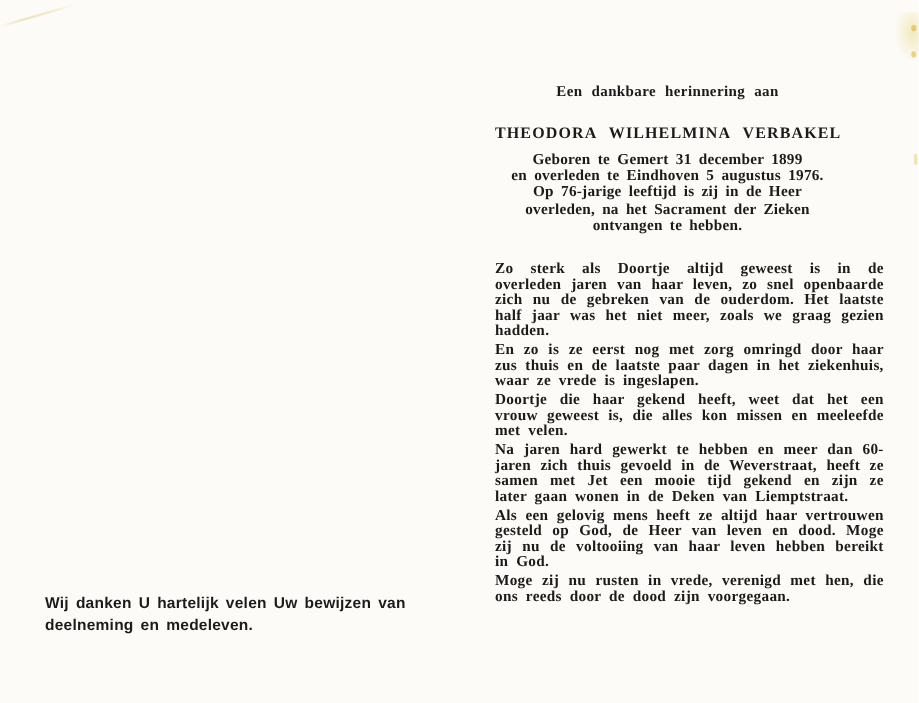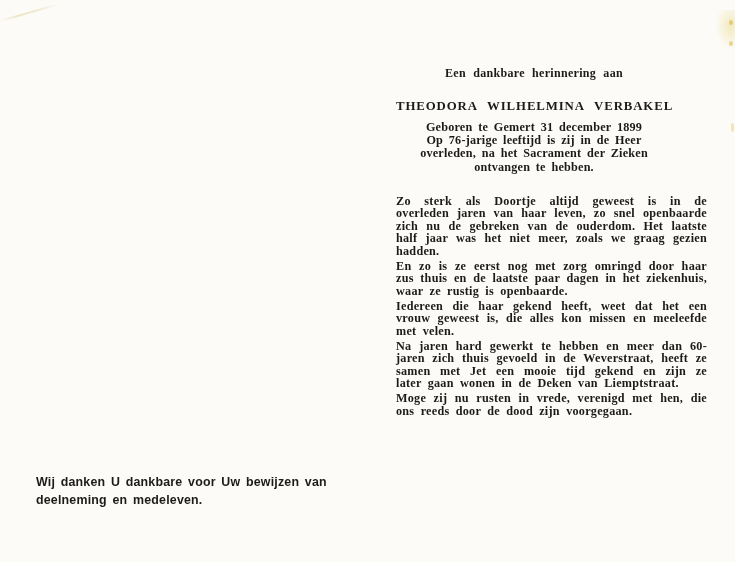--- a/index.html
+++ b/index.html
@@ -104,32 +104,34 @@
   <div class="stain stain-dot-1"></div>
   <div class="stain stain-dot-2"></div>
   <div class="stain stain-dot-3"></div>
 
   <section class="col">
     <div class="header-group">
       <p class="heading">Een dankbare herinnering aan</p>
       <h1 class="name">THEODORA WILHELMINA VERBAKEL</h1>
       <div class="intro">
         <div class="intro-line">Geboren te Gemert 31 december 1899</div>
+        <div class="intro-line">en overleden te Eindhoven 5 augustus 1976.</div>
         <div class="intro-line">Op 76-jarige leeftijd is zij in de Heer</div>
         <div class="intro-line">overleden, na het Sacrament der Zieken</div>
         <div class="intro-line">ontvangen te hebben.</div>
       </div>
     </div>
     <div class="body-text">
       <p class="para">Zo sterk als Doortje altijd geweest is in de overleden jaren van haar leven, zo snel openbaarde zich nu de gebreken van de ouderdom. Het laatste half jaar was het niet meer, zoals we graag gezien hadden.</p>
-      <p class="para">En zo is ze eerst nog met zorg omringd door haar zus thuis en de laatste paar dagen in het ziekenhuis, waar ze rustig is openbaarde.</p>
-      <p class="para">Iedereen die haar gekend heeft, weet dat het een vrouw geweest is, die alles kon missen en meeleefde met velen.</p>
+      <p class="para">En zo is ze eerst nog met zorg omringd door haar zus thuis en de laatste paar dagen in het ziekenhuis, waar ze vrede is ingeslapen.</p>
+      <p class="para">Doortje die haar gekend heeft, weet dat het een vrouw geweest is, die alles kon missen en meeleefde met velen.</p>
       <p class="para">Na jaren hard gewerkt te hebben en meer dan 60-jaren zich thuis gevoeld in de Weverstraat, heeft ze samen met Jet een mooie tijd gekend en zijn ze later gaan wonen in de Deken van Liemptstraat.</p>
+      <p class="para">Als een gelovig mens heeft ze altijd haar vertrouwen gesteld op God, de Heer van leven en dood. Moge zij nu de voltooiing van haar leven hebben bereikt in God.</p>
       <p class="para">Moge zij nu rusten in vrede, verenigd met hen, die ons reeds door de dood zijn voorgegaan.</p>
     </div>
   </section>
 
   <footer class="closing">
-    <div class="closing-line">Wij danken U dankbare voor Uw bewijzen van</div>
+    <div class="closing-line">Wij danken U hartelijk velen Uw bewijzen van</div>
     <div class="closing-line">deelneming en medeleven.</div>
   </footer>
 
 </div>
 
 </body></html>

